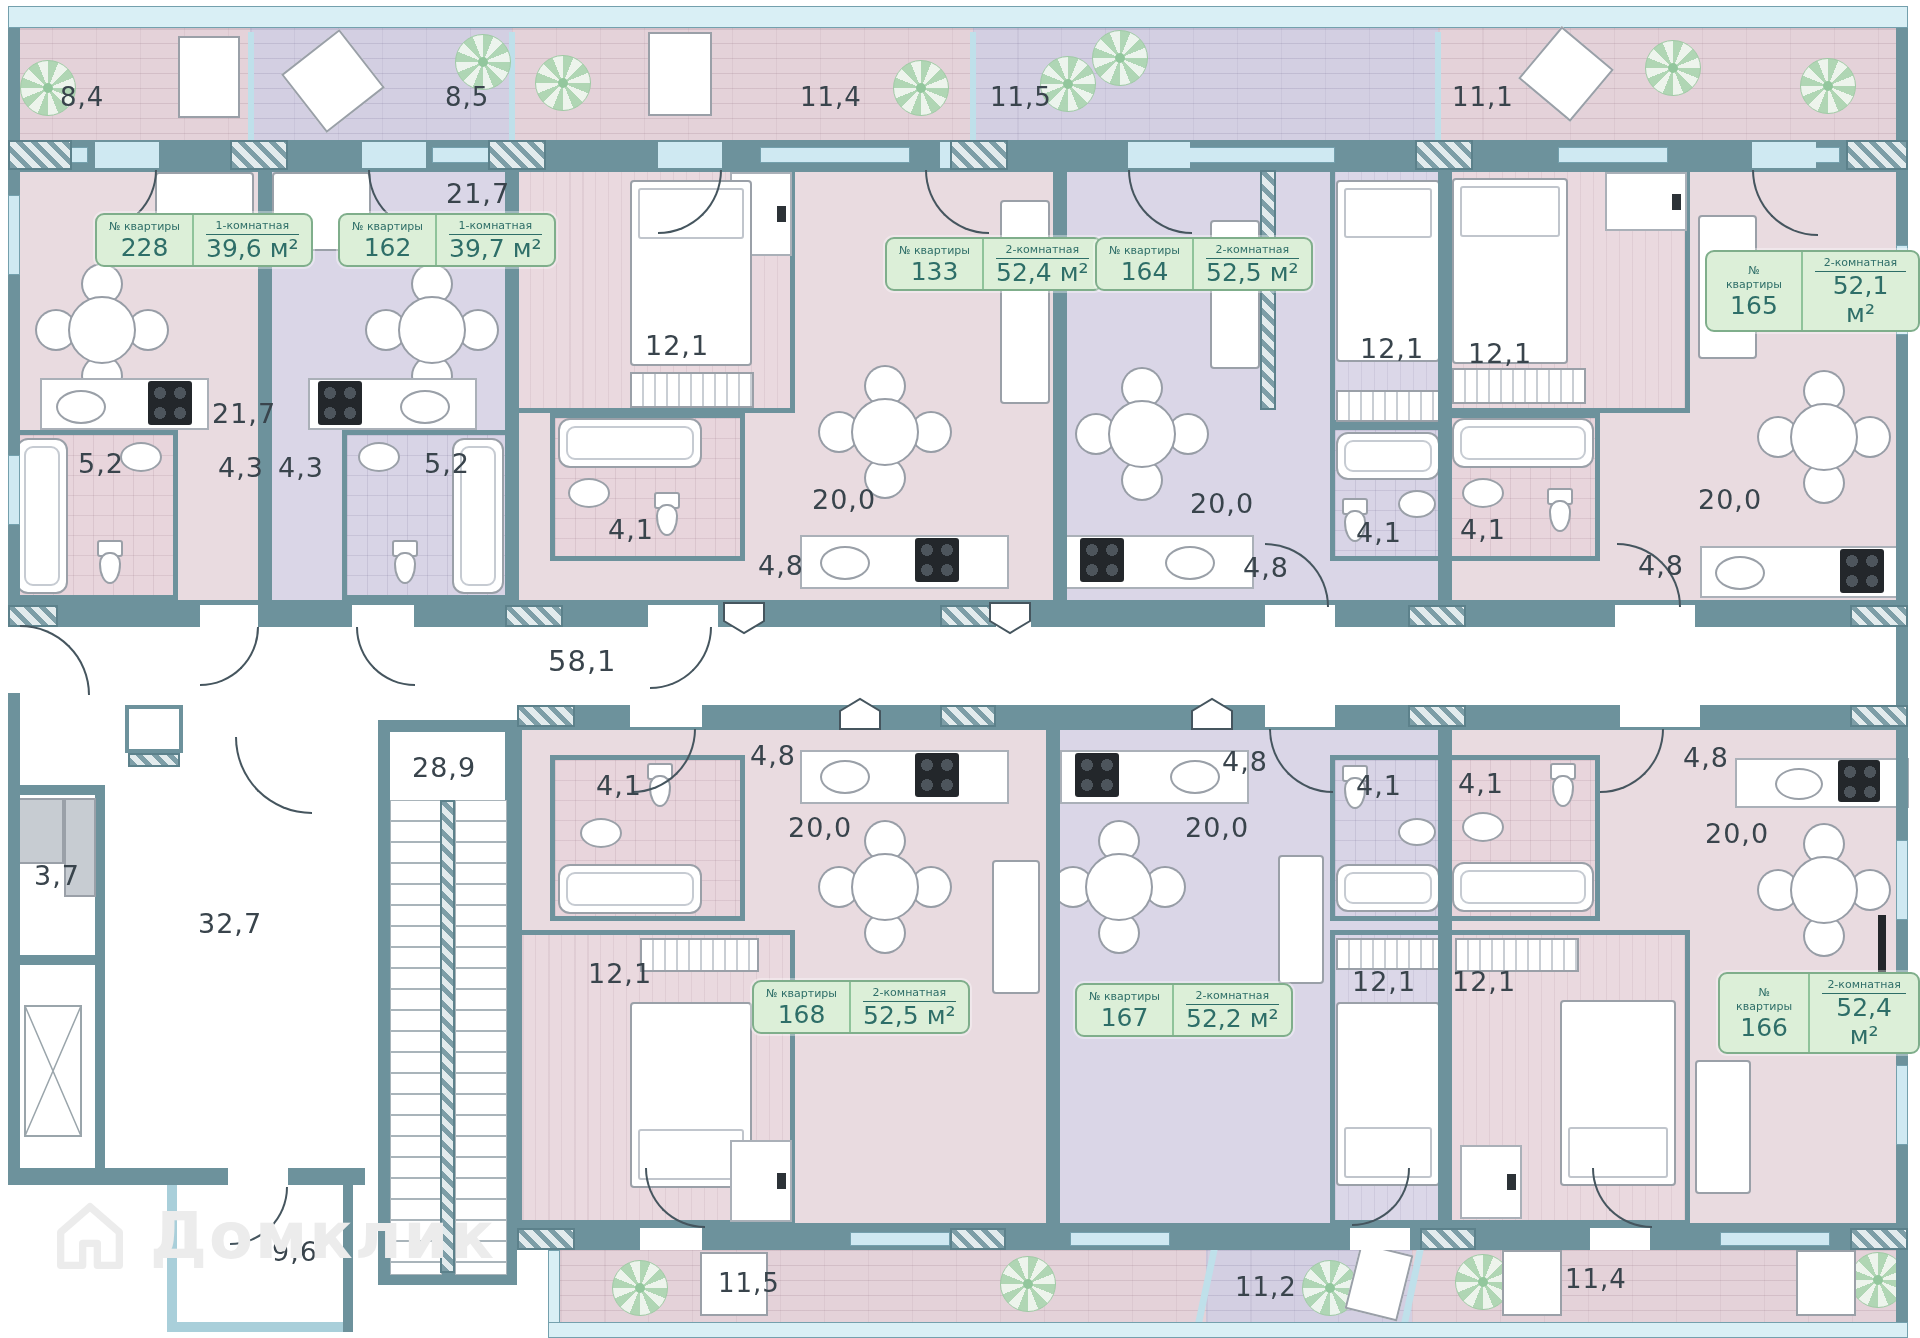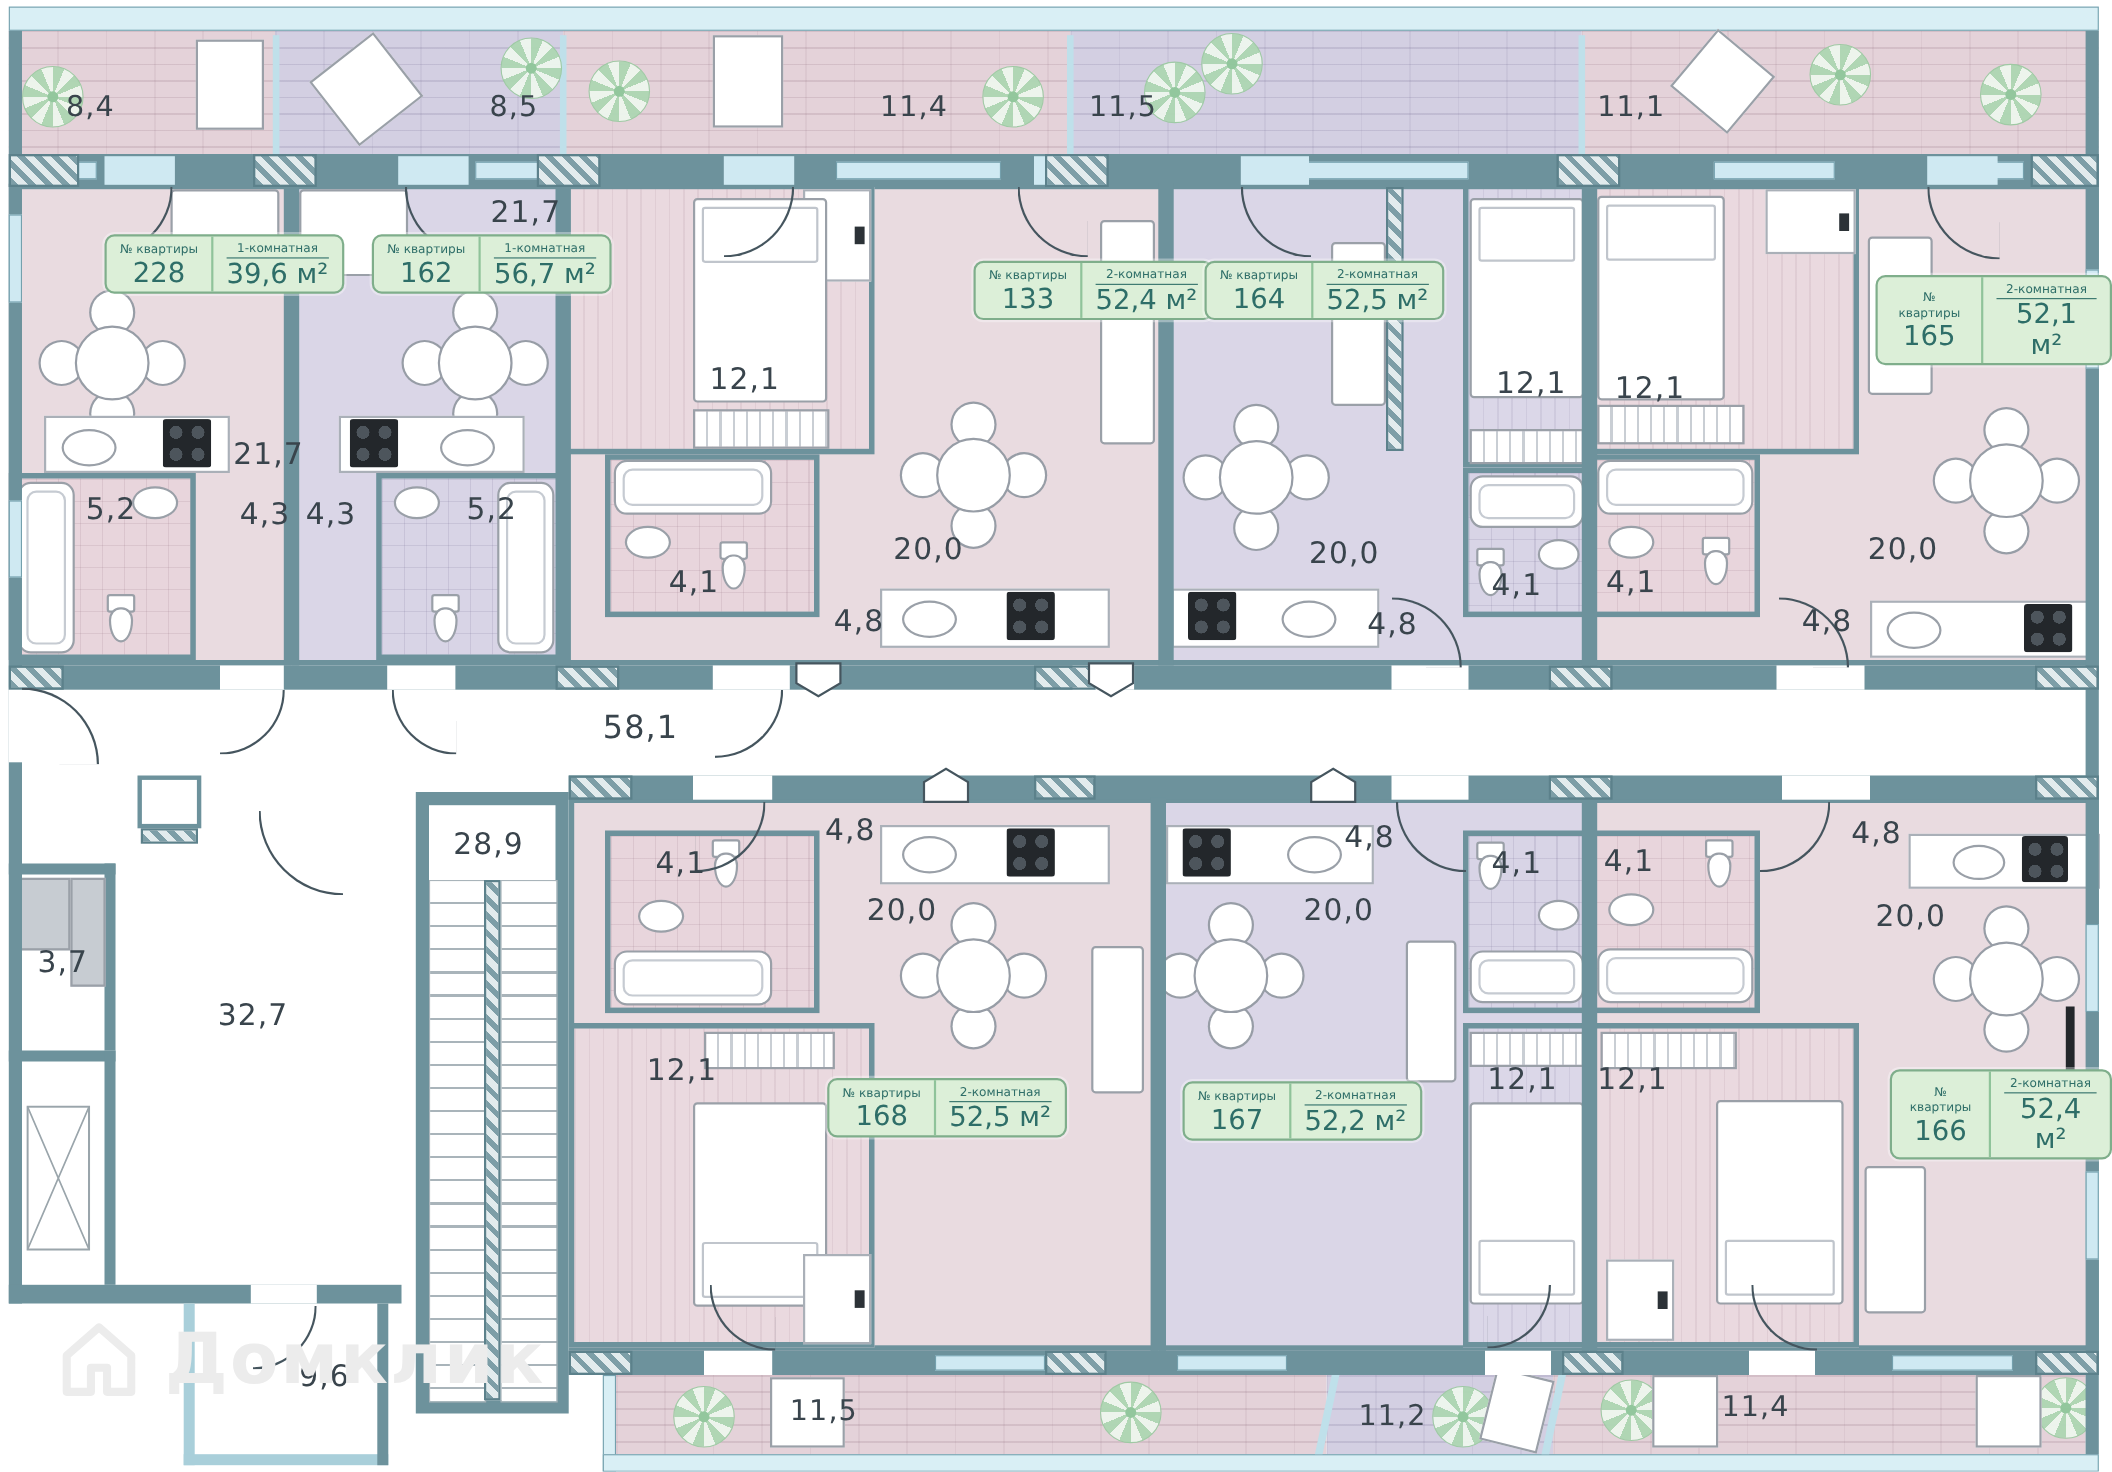--- a/index.html
+++ b/index.html
@@ -399,21 +399,21 @@
       <div class="v">39,6 м²</div>
     </div>
   </div>
   <div class="badge" style="left:338px;top:213px">
     <div class="cell">
       <div class="h">№ квартиры</div>
       <div class="v">162</div>
     </div>
     <div class="cell">
       <div class="h u">1-комнатная</div>
-      <div class="v">56,7 м²</div>
+      <div class="v">39,7 м²</div>
     </div>
   </div>
   <div class="badge" style="left:885px;top:237px">
     <div class="cell">
       <div class="h">№ квартиры</div>
       <div class="v">133</div>
     </div>
     <div class="cell">
       <div class="h u">2-комнатная</div>
       <div class="v">52,4 м²</div>

